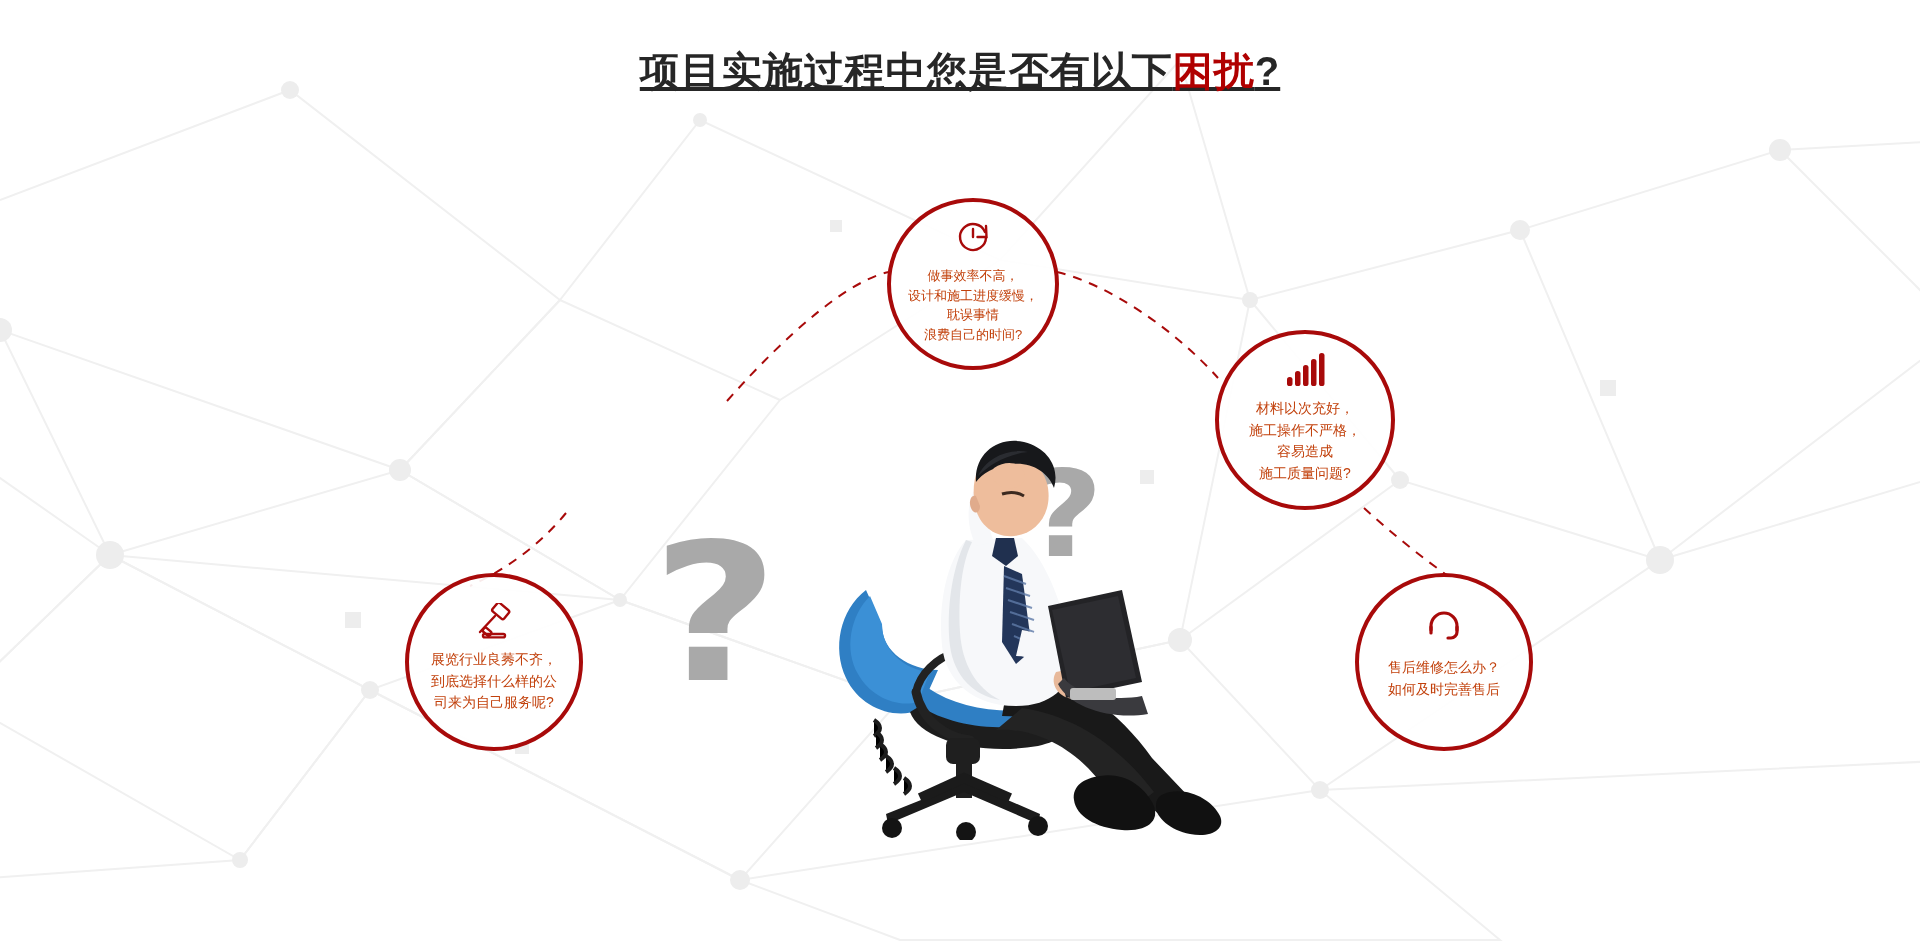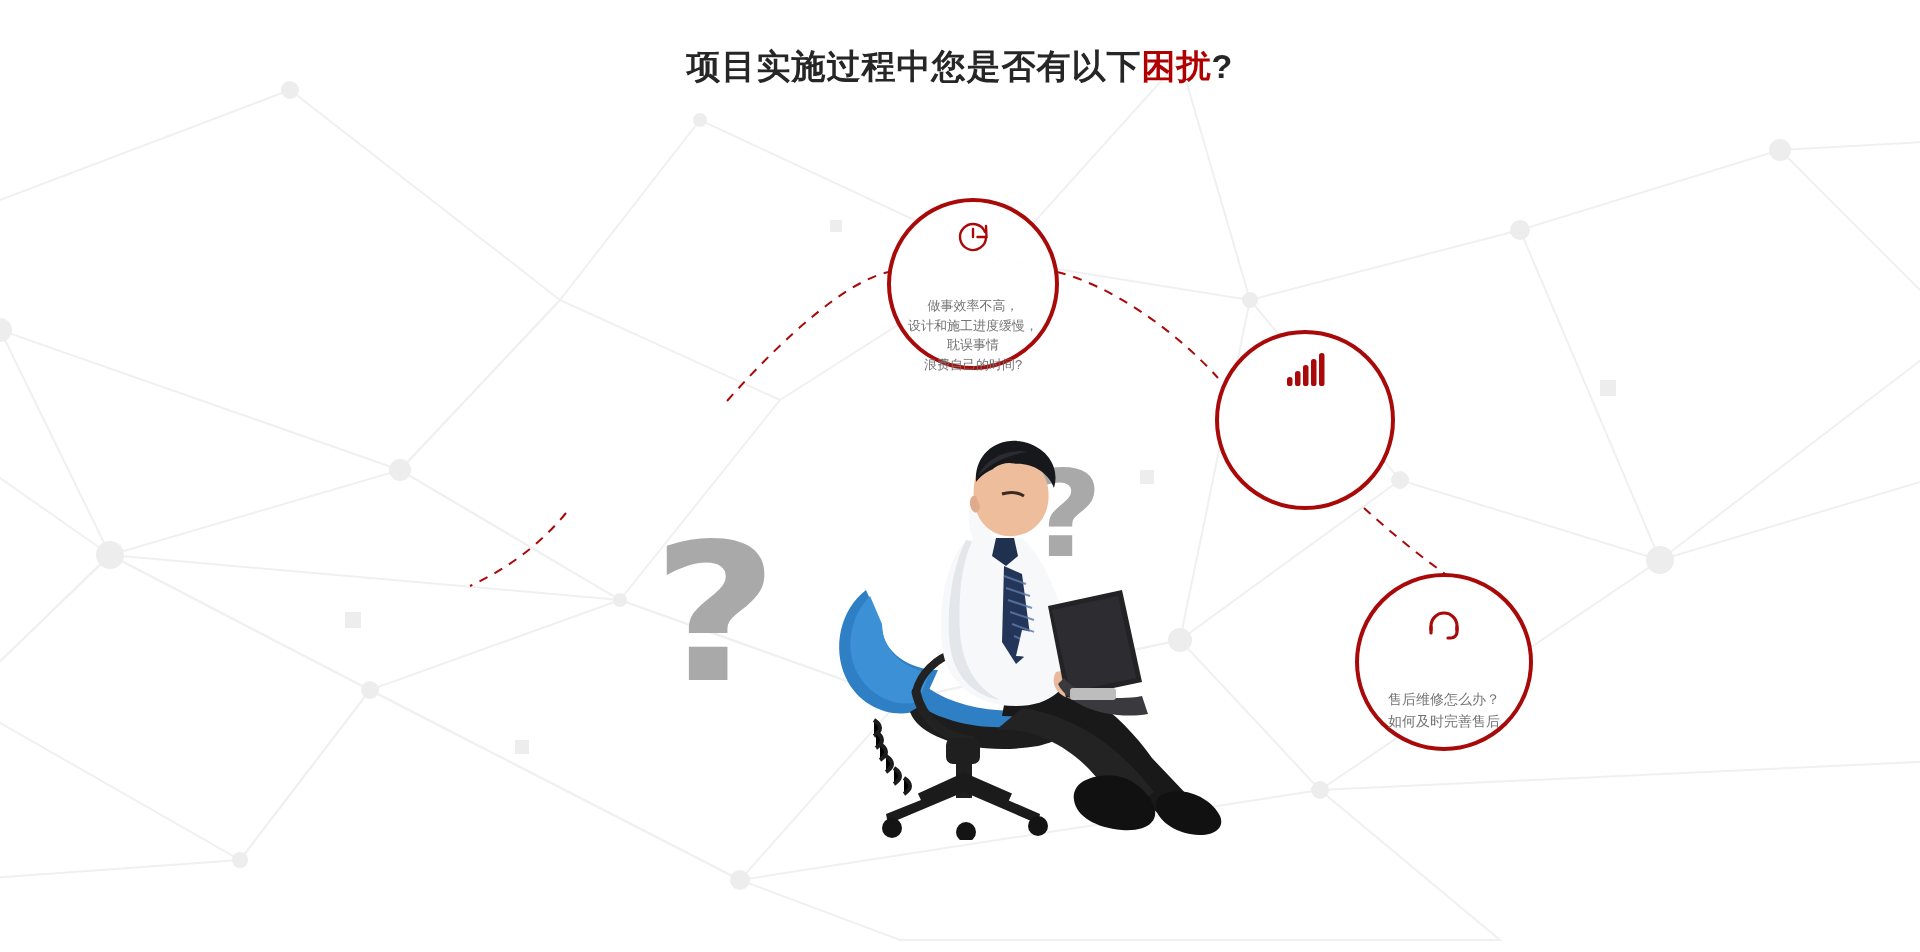--- a/index.html
+++ b/index.html
@@ -21,25 +21,26 @@
     position: absolute; inset: 0;
     width: 1920px; height: 952px;
     pointer-events: none;
   }
 
   
   #page-title {
     position: absolute;
     top: 44px; left: 0; width: 1920px;
     text-align: center;
-    font-size: 34px;
+    font-size: 40px;
     font-weight: bold;
     letter-spacing: 1px;
     color: #262626;
     white-space: nowrap;
+    text-decoration: underline;
   }
   #page-title .hl { color: #b00000; }
 
   
   .qmark {
     position: absolute;
     color: #a9a9a9;
     font-weight: bold;
     font-family: "DejaVu Sans", sans-serif;
     line-height: 1;
@@ -69,24 +70,23 @@
   }
   .bubble .bubble-icon {
     display: block;
     height: 40px;
     margin-bottom: 6px;
     color: #a80a0a;
   }
   .bubble .bubble-text {
     font-size: 14px;
     line-height: 1.55;
-    color: #737373;
+    color: #c2410c;
     white-space: pre-line;
     padding: 0 14px;
-    margin-top: 32px;
   }
 
   #bubble-efficiency { left: 887px; top: 198px;  width: 172px; height: 172px; }
   #bubble-design     { left: 551px; top: 344px;  width: 178px; height: 178px; }
   #bubble-quality    { left: 1215px; top: 330px; width: 180px; height: 180px; }
   #bubble-vendor     { left: 405px; top: 573px;  width: 178px; height: 178px; }
   #bubble-service    { left: 1355px; top: 573px; width: 178px; height: 178px; align-items: center; }
 
   #bubble-efficiency .bubble-text { font-size: 13px; line-height: 1.5; padding: 0 6px; }
   #bubble-service  { justify-content: flex-start; padding-top: 34px; }
@@ -250,22 +250,39 @@
   <div class="bubble" id="bubble-quality">
     <span class="bubble-icon">
       <svg width="40" height="34" viewBox="0 0 40 34" fill="#a80a0a">
         <rect x="2" y="25" width="5.5" height="9" rx="2.6"></rect>
         <rect x="10" y="19" width="5.5" height="15" rx="2.6"></rect>
         <rect x="18" y="13" width="5.5" height="21" rx="2.6"></rect>
         <rect x="26" y="7" width="5.5" height="27" rx="2.6"></rect>
         <rect x="34" y="1" width="5.5" height="33" rx="2.6"></rect>
       </svg>
     </span>
-  </div>
-
+    <span class="bubble-text">材料以次充好，
+施工操作不严格，
+容易造成
+施工质量问题?</span>
+  </div>
+
+  <div class="bubble" id="bubble-vendor">
+    <span class="bubble-icon">
+      <svg width="40" height="36" viewBox="0 0 40 36" fill="none" stroke="#a80a0a" stroke-width="2.4" stroke-linejoin="round">
+        <rect x="19" y="2" width="15" height="11" rx="2" transform="rotate(40 26 8)"></rect>
+        <path d="M6 29 L21 13" stroke-linecap="round"></path>
+        <rect x="9" y="26" width="9" height="5" rx="2" transform="rotate(40 13 28)"></rect>
+        <rect x="9" y="31" width="22" height="3.4" rx="1.6"></rect>
+      </svg>
+    </span>
+    <span class="bubble-text">展览行业良莠不齐，
+到底选择什么样的公
+司来为自己服务呢?</span>
+  </div>
 
   <div class="bubble" id="bubble-service">
     <span class="bubble-icon">
       <svg width="34" height="32" viewBox="0 0 34 32" fill="none" stroke="#a80a0a" stroke-width="3.2" stroke-linecap="round">
         <path d="M4 19 V15 A13 13 0 0 1 30 15 V19"></path>
         <path d="M4 16 v6"></path>
         <path d="M30 16 v5 a6 6 0 0 1 -6 6 h-3"></path>
       </svg>
     </span>
     <span class="bubble-text">售后维修怎么办？

